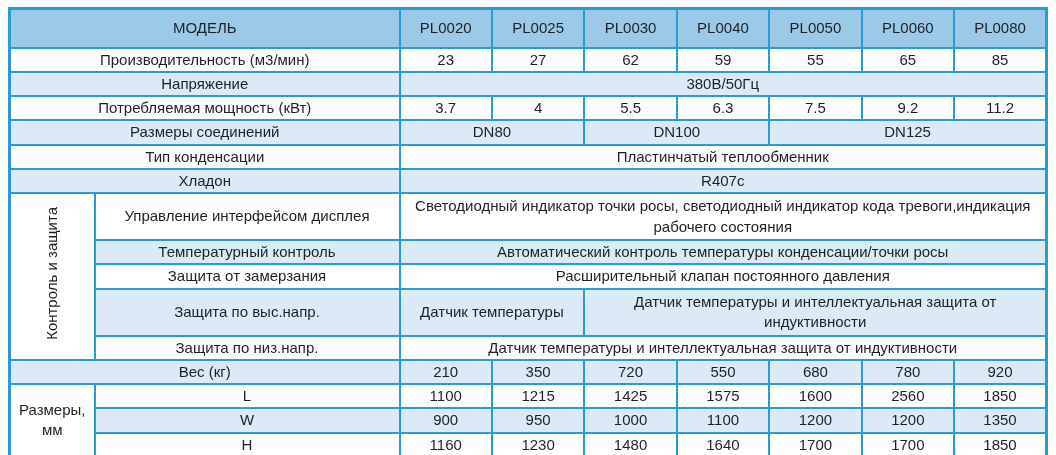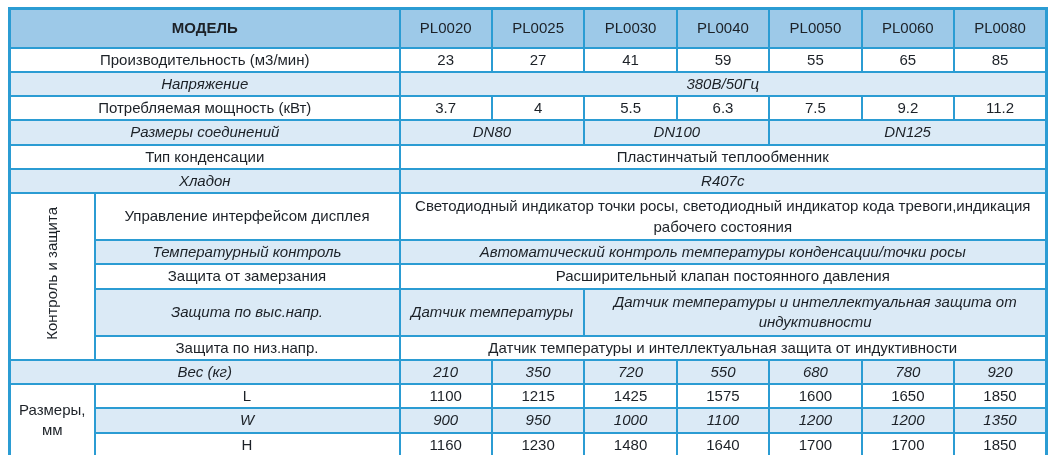--- a/index.html
+++ b/index.html
@@ -29,22 +29,22 @@
     line-height: 1.35;
     color: var(--text, #1c2127);
     padding: 1px 4px;
     overflow: hidden;
     background: #ffffff;
   }
   tr.row { height: 23px; }
   tr.tall { height: 47px; }
   tr.hdr { height: 39px; }
   tr.hdr td { background: var(--header-fill, #9dc9e8); }
-  tr.band td { background: var(--band-fill, #dbeaf6); font-style: italic; }
-  td.model-label { font-weight: bold; font-size: 16px; }
+  tr.band td { background: var(--band-fill, #dbeaf6); }
+  td.model-label { font-weight: normal; font-size: 16px; }
   td.group-cell { background: #ffffff !important; }
   td.group-cell .vtext {
     writing-mode: vertical-rl;
     transform: rotate(180deg);
     display: inline-block;
     white-space: nowrap;
     font-size: 15px;
   }
   td.dims-cell { word-break: break-all; background: #ffffff !important; }
 </style>
@@ -74,21 +74,21 @@
           <td>PL0040</td>
           <td>PL0050</td>
           <td>PL0060</td>
           <td>PL0080</td>
     </tr>
 
     <tr class="row">
       <td colspan="2">Производительность (м3/мин)</td>
       <td>23</td>
           <td>27</td>
-          <td>41</td>
+          <td>62</td>
           <td>59</td>
           <td>55</td>
           <td>65</td>
           <td>85</td>
     </tr>
 
     <tr class="row band">
       <td colspan="2">Напряжение</td>
       <td colspan="7">380В/50Гц</td>
     </tr>
@@ -162,21 +162,21 @@
     </tr>
 
     <tr class="row">
       <td rowspan="3" class="dims-cell">Размеры,мм</td>
       <td>L</td>
       <td>1100</td>
           <td>1215</td>
           <td>1425</td>
           <td>1575</td>
           <td>1600</td>
-          <td>1650</td>
+          <td>2560</td>
           <td>1850</td>
     </tr>
 
     <tr class="row band">
       <td>W</td>
       <td>900</td>
           <td>950</td>
           <td>1000</td>
           <td>1100</td>
           <td>1200</td>

